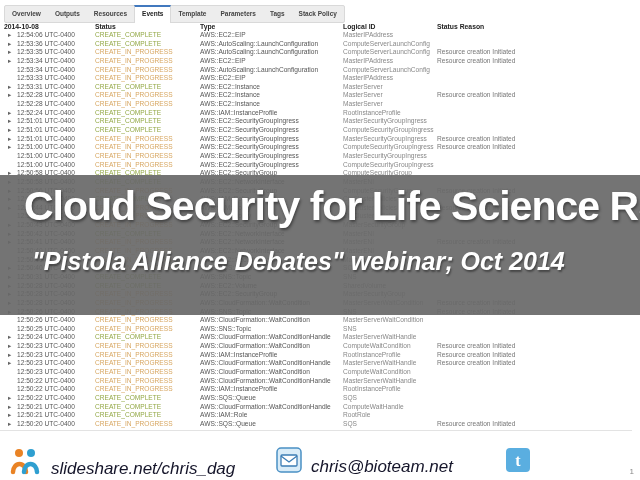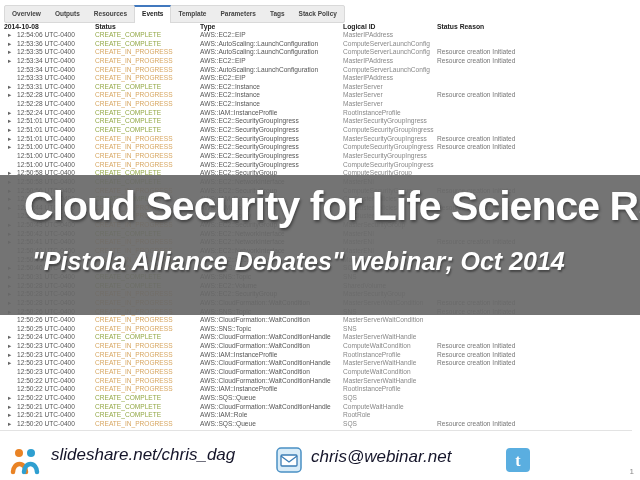--- a/index.html
+++ b/index.html
@@ -33,21 +33,21 @@
 
   
   .overlay-band{position:absolute;left:0;top:175px;width:640px;height:140px;background:var(--overlay);}
   .slide-title{position:absolute;left:24px;top:8px;font-size:41px;font-weight:bold;color:#fff;
     letter-spacing:-1px;white-space:nowrap;text-shadow:1px 2px 3px rgba(0,0,0,.45);}
   .slide-subtitle{position:absolute;left:32px;top:72px;font-size:25px;font-weight:bold;font-style:italic;
     color:#fff;white-space:nowrap;text-shadow:1px 2px 2px rgba(0,0,0,.4);}
 
   
   .footer{position:absolute;left:0;top:443px;width:640px;height:37px;background:#fff;}
-  .footer-item{position:absolute;display:flex;align-items:flex-start;gap:9px;}
+  .footer-item{position:absolute;display:flex;align-items:flex-end;gap:9px;}
   .f-slideshare{left:8px;top:2px;}
   .f-email{left:276px;top:4px;}
   .f-twitter{left:506px;top:5px;}
   .footer-text{font-size:17px;font-style:italic;color:#15152a;white-space:nowrap;}
   .page-number{position:absolute;right:6px;bottom:4px;font-size:8px;color:#888;}
 </style>
 </head>
 <body>
 
 <div class="slide">
@@ -462,21 +462,21 @@
     </div>
 
     <div class="footer-item f-email">
       <span>
         <svg width="26" height="26" viewBox="0 0 26 26">
           <rect x="1" y="1" width="24" height="24" rx="4" fill="#d9ecf8" stroke="#4a90c4" stroke-width="1.5"></rect>
           <rect x="5" y="8" width="16" height="11" rx="1" fill="#fff" stroke="#3b7cb4" stroke-width="1.3"></rect>
           <path d="M5 9 l8 6 l8 -6" fill="none" stroke="#3b7cb4" stroke-width="1.3"></path>
         </svg>
       </span>
-      <span class="footer-text">chris@webinar.net</span>
+      <span class="footer-text">chris@bioteam.net</span>
     </div>
 
     <div class="footer-item f-twitter">
       <span>
         <svg width="24" height="24" viewBox="0 0 24 24">
           <rect x="0" y="0" width="24" height="24" rx="4" fill="#5aaee0"></rect>
           <text x="12" y="18" font-size="16" font-weight="bold" fill="#ffffff" text-anchor="middle" font-family="Liberation Serif, serif">t</text>
         </svg>
       </span>
     </div>

